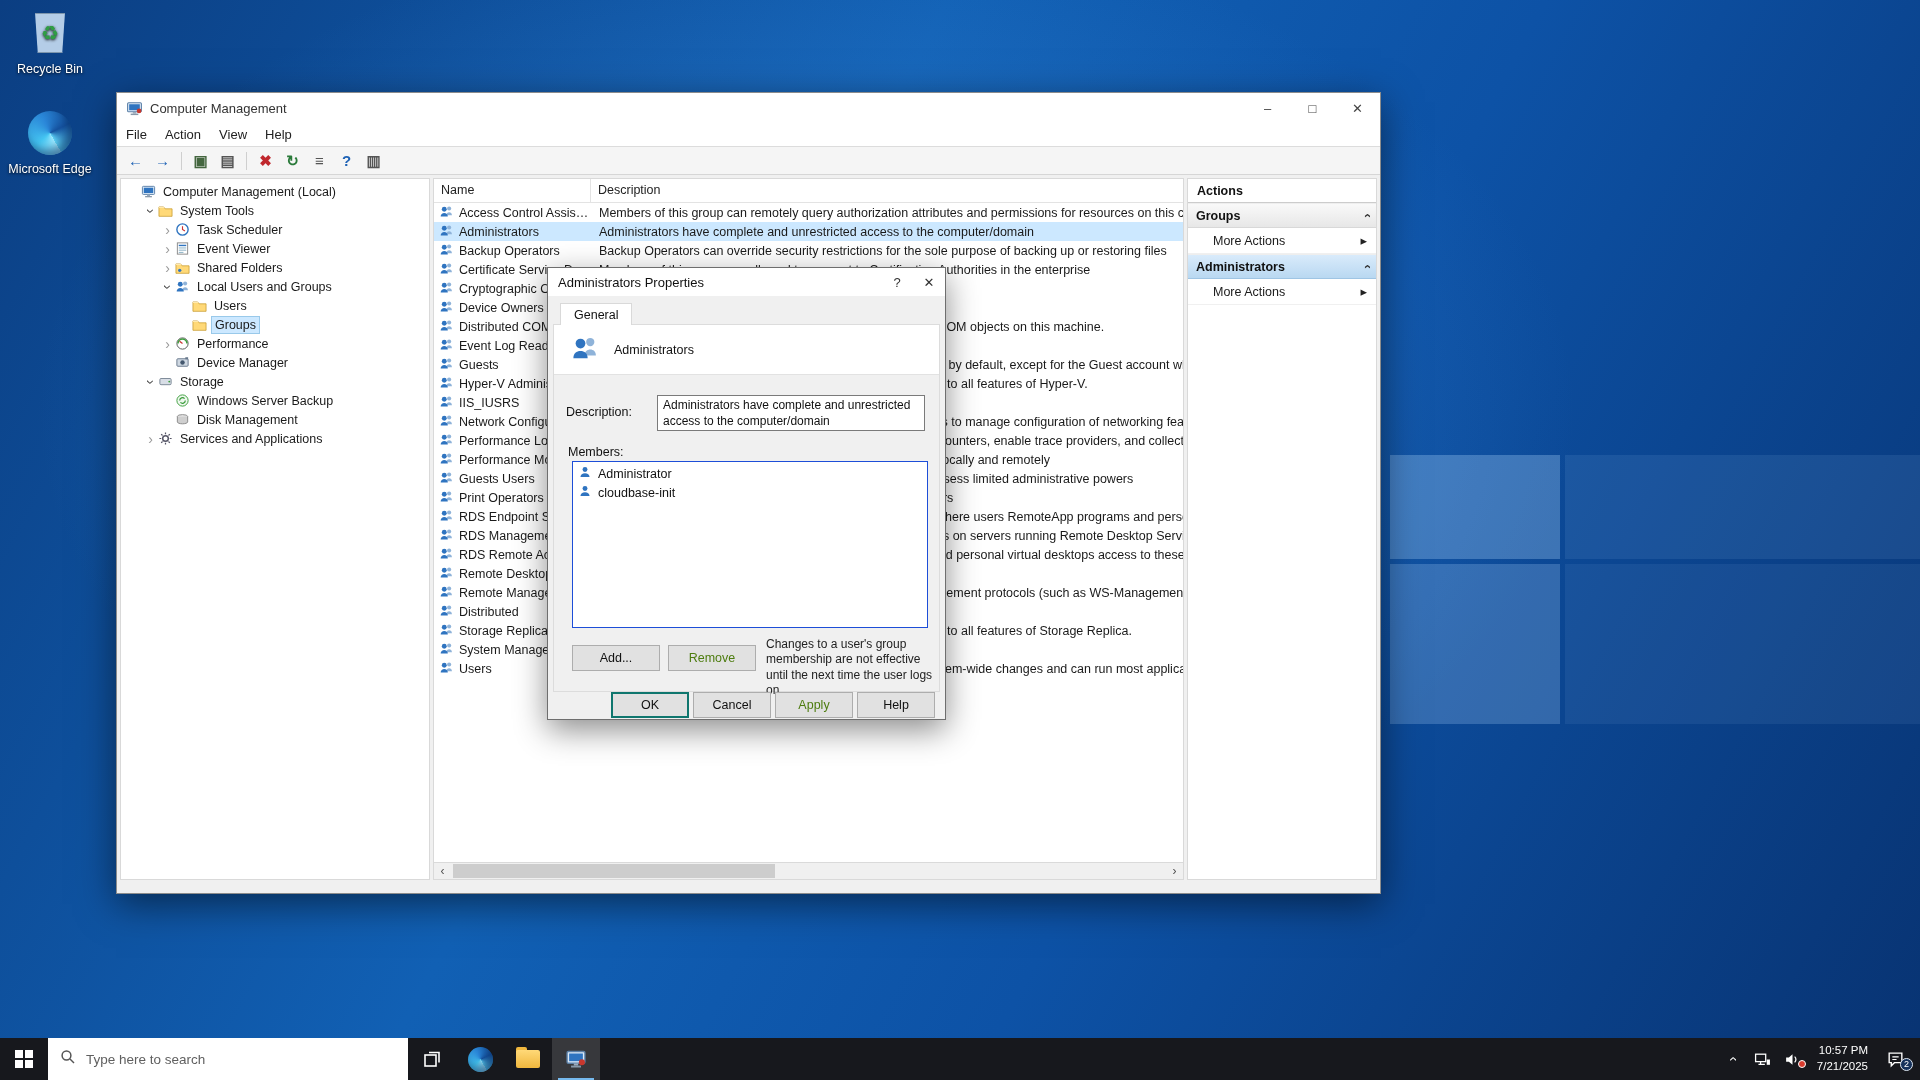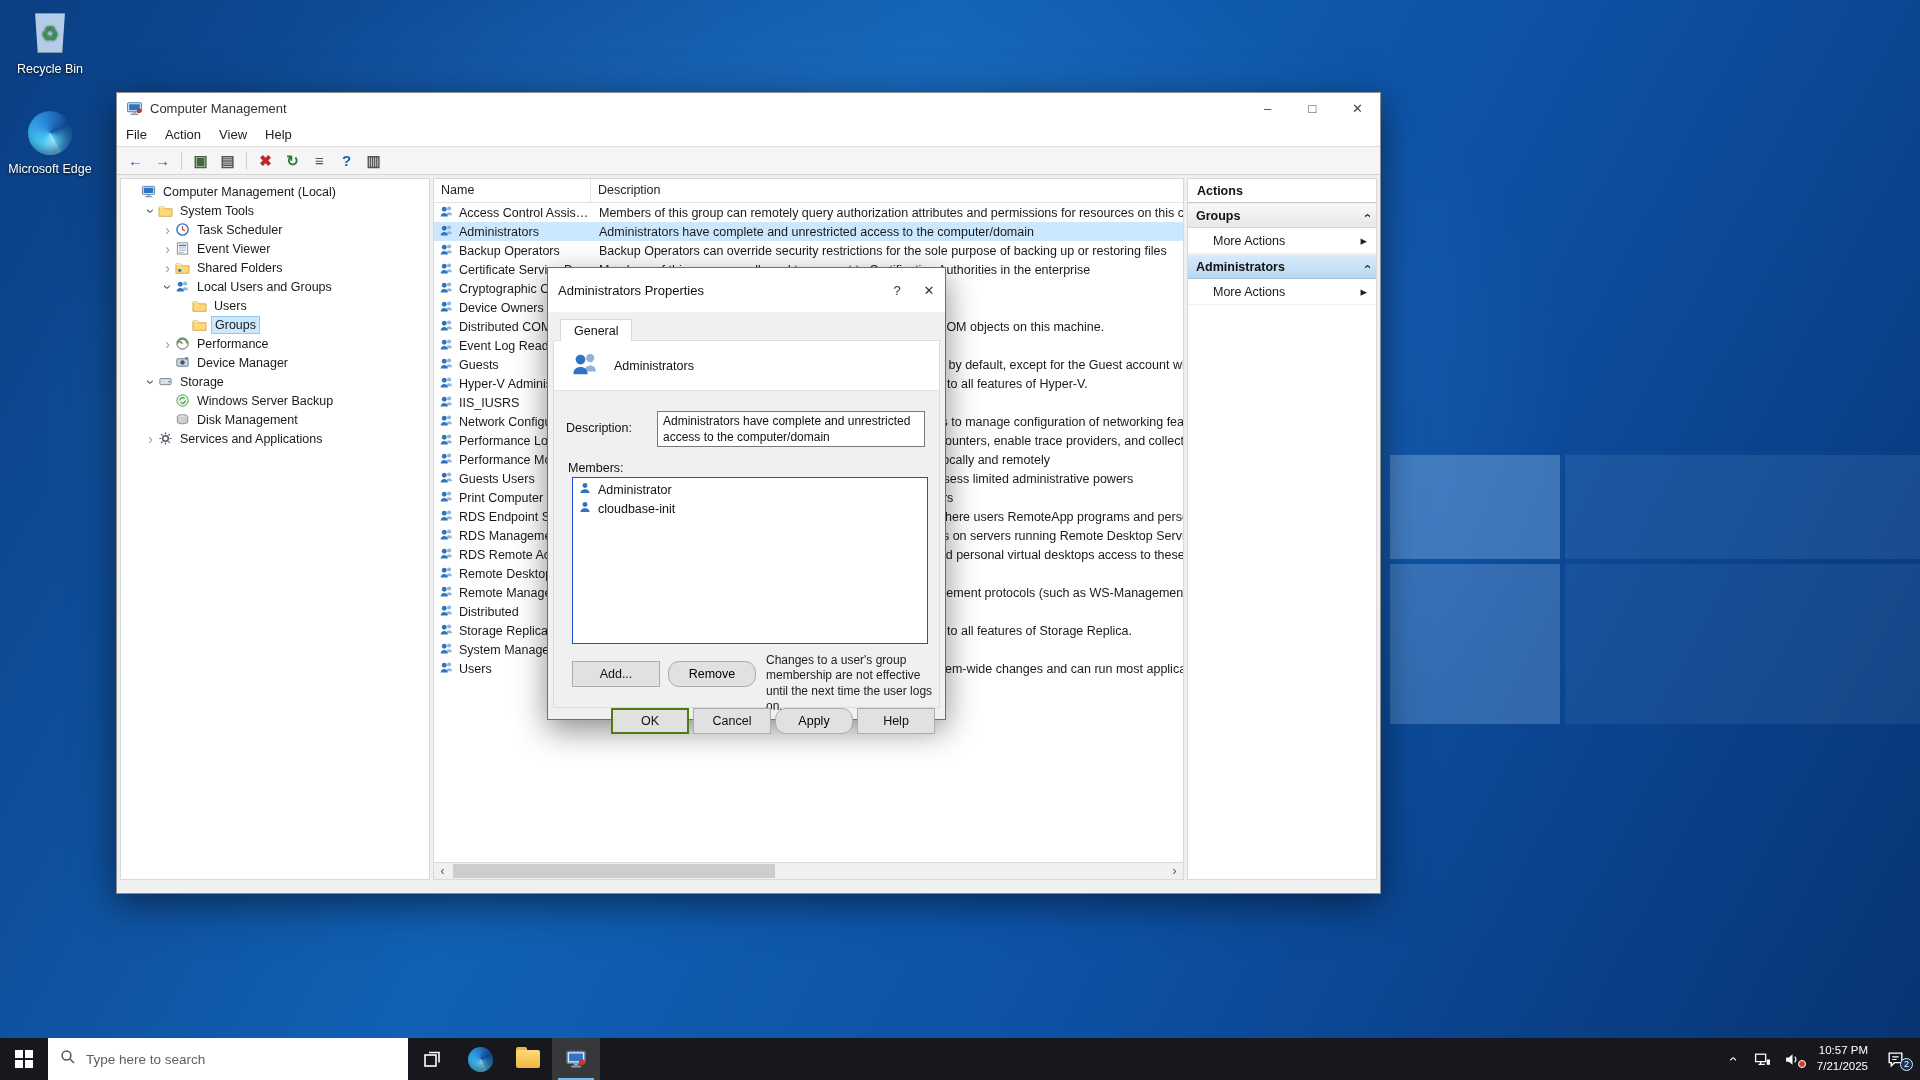--- a/index.html
+++ b/index.html
@@ -68,39 +68,39 @@
   .sec-bar { height:25px; display:flex; align-items:center; padding:0 8px; font-weight:bold; color:#111;
     background:linear-gradient(#f9f9f9,#e7e7e7); border-bottom:1px solid #d8d8d8; border-top:1px solid #eee; }
   .sec-bar.selected { background:linear-gradient(#d9ebfb,#b9d8f1); border-bottom:1px solid #9fc5e4; }
   .sec-collapse { margin-left:auto; display:inline-block; transform:rotate(-90deg); color:#333; font-size:13px; }
   .more-row { height:26px; display:flex; align-items:center; padding:0 9px 0 25px; color:#1a1a1a; border-bottom:1px solid #f0f0f0; }
   .more-arrow { margin-left:auto; color:#222; font-size:13px; }
 
   
   .dialog { position:absolute; left:547px; top:267px; width:399px; height:453px; background:#f0f0f0;
     border:1px solid #6e6e6e; box-shadow:0 10px 30px rgba(0,0,0,.45); }
-  .dlg-title { height:44px; background:#fff; display:flex; align-items:center; padding-left:10px; font-size:13px; color:#111; }
+  .dlg-title { height:28px; background:#fff; display:flex; align-items:center; padding-left:10px; font-size:13px; color:#111; }
   .dlg-tbtns { margin-left:auto; display:flex; height:100%; }
   .dlg-tbtn { width:32px; display:flex; align-items:center; justify-content:center; font-size:13px; color:#333; }
   .dlg-body { position:relative; height:425px; }
   .tab { position:absolute; left:12px; top:7px; height:22px; padding:0 13px; background:#fff; border:1px solid #d9d9d9; border-bottom:none;
     z-index:2; font-size:12.5px; display:flex; align-items:center; color:#111; }
   .page { position:absolute; left:5px; right:5px; top:28px; height:368px; background:#f0f0f0; border:1px solid #dcdcdc; }
   .band { position:absolute; left:0; right:0; top:0; height:50px; background:#fff; border-bottom:1px solid #e2e2e2; display:flex; align-items:center; gap:14px; padding-left:16px; }
   .band svg { width:30px; height:30px; }
   .band .gname { font-size:12.5px; color:#111; }
   .flabel { position:absolute; font-size:12.5px; color:#111; }
   .desc-box { position:absolute; left:103px; top:70px; width:268px; height:36px; background:#fff; border:1px solid #7a7a7a;
     font-size:12px; color:#111; padding:2px 5px; line-height:1.3; overflow:hidden; }
   .members-list { position:absolute; left:18px; top:136px; width:356px; height:167px; background:#fff; border:1px solid #1d4ed8; padding-top:2px; }
   .member { height:19px; display:flex; align-items:center; gap:6px; padding-left:5px; font-size:12.5px; color:#111; }
   .member svg { width:14px; height:14px; }
   .btn { background:#e1e1e1; border:1px solid #adadad; font-size:12.5px; color:#111; display:flex; align-items:center; justify-content:center; font-family:inherit; }
-  .btn.disabled { color:#000000;border-radius:11px; }
-  .btn.default { border:2px solid #4d7c0f; }
+  .btn.disabled { color:#4d7c0f; }
+  .btn.default { border:2px solid #0f766e; }
   .add-btn { position:absolute; left:18px; top:320px; width:88px; height:26px; }
   .remove-btn { position:absolute; left:114px; top:320px; width:88px; height:26px; }
   .note { position:absolute; left:212px; top:312px; width:168px; font-size:12px; color:#222; line-height:1.28; }
   .dlg-footer { position:absolute; left:0; right:10px; top:396px; display:flex; justify-content:flex-end; gap:4px; }
   .dlg-footer .btn { width:78px; height:26px; }
 
   
   .taskbar { position:absolute; left:0; bottom:0; width:1920px; height:42px; background:#17181d; display:flex; align-items:stretch; color:#fff; }
   .tb-start { width:48px; display:flex; align-items:center; justify-content:center; }
   .winlogo { display:grid; grid-template-columns:8px 8px; grid-template-rows:8px 8px; gap:2px; }
@@ -524,21 +524,21 @@
             <div class="lcell-desc">Power Users are included for backwards compatibility and possess limited administrative powers</div>
           </div>
           <div class="lrow">
             <div class="lcell-name">
               <span><svg viewBox="0 0 16 16">
                   <circle cx="10.8" cy="4.8" r="2.2" fill="#8fb3d9"></circle>
                   <path d="M7.8 12c0-2.1 1.4-3.2 3-3.2s3 1.1 3 3.2z" fill="#8fb3d9"></path>
                   <circle cx="5.6" cy="5.6" r="2.6" fill="#2f74c0"></circle>
                   <path d="M1.8 13.4c0-2.5 1.7-3.8 3.8-3.8s3.8 1.3 3.8 3.8z" fill="#2f74c0"></path>
                 </svg></span>
-              <span class="ntext">Print Computer</span>
+              <span class="ntext">Print Operators</span>
             </div>
             <div class="lcell-desc">Members can administer printers installed on domain controllers</div>
           </div>
           <div class="lrow">
             <div class="lcell-name">
               <span><svg viewBox="0 0 16 16">
                   <circle cx="10.8" cy="4.8" r="2.2" fill="#8fb3d9"></circle>
                   <path d="M7.8 12c0-2.1 1.4-3.2 3-3.2s3 1.1 3 3.2z" fill="#8fb3d9"></path>
                   <circle cx="5.6" cy="5.6" r="2.6" fill="#2f74c0"></circle>
                   <path d="M1.8 13.4c0-2.5 1.7-3.8 3.8-3.8s3.8 1.3 3.8 3.8z" fill="#2f74c0"></path>

